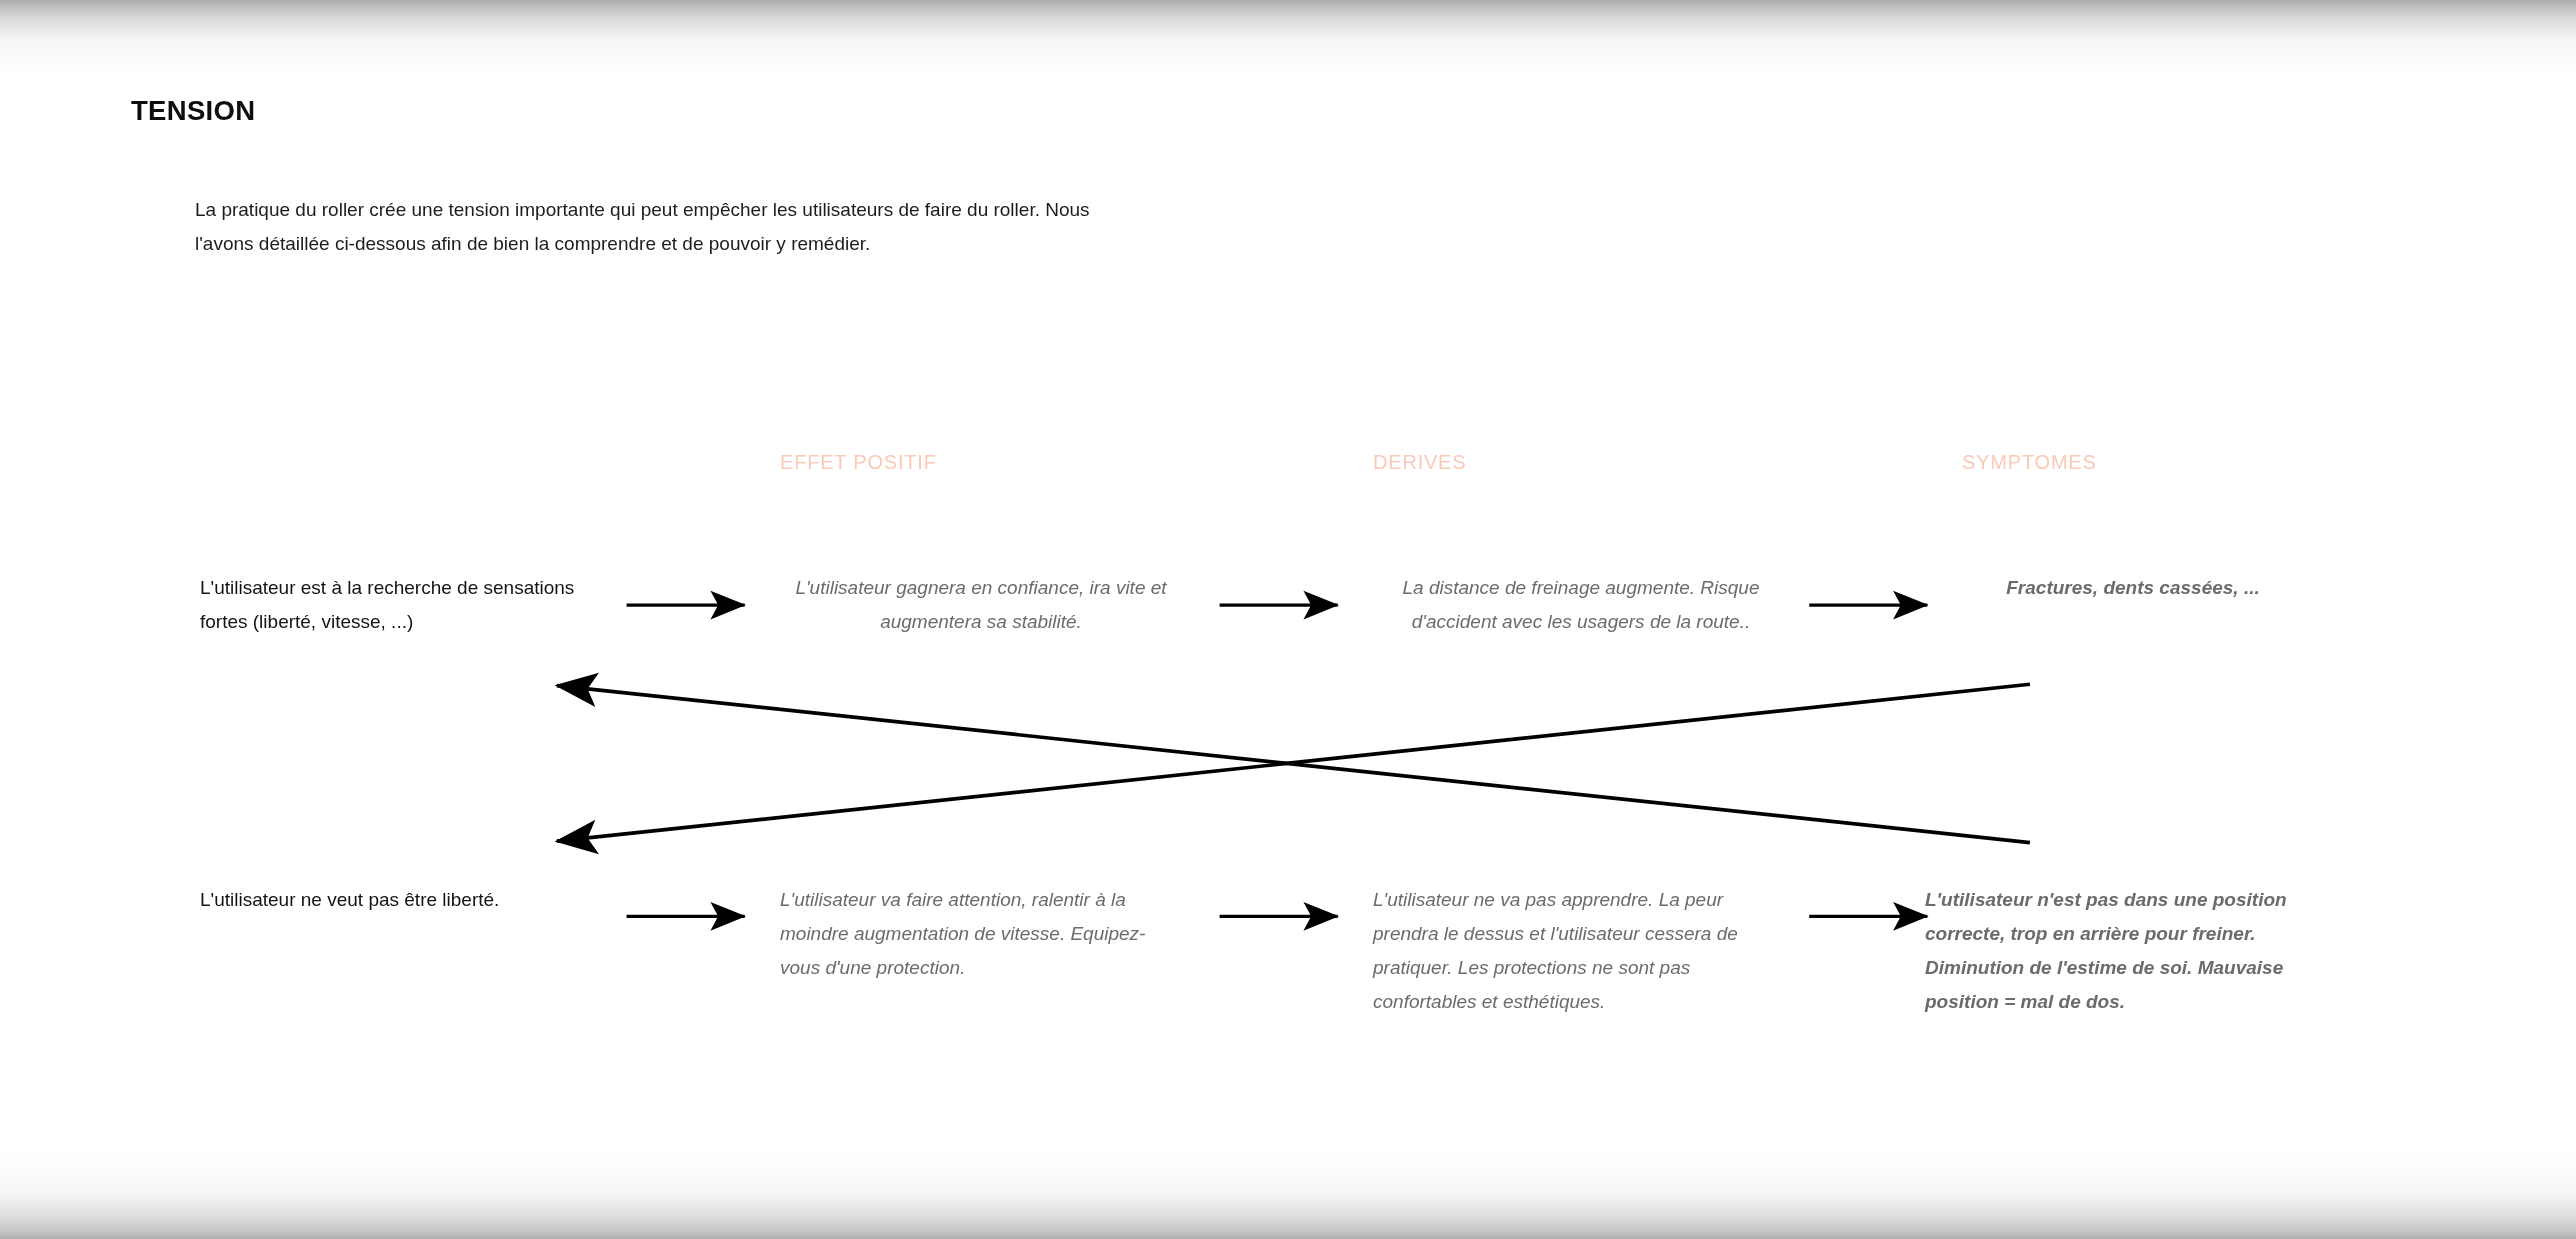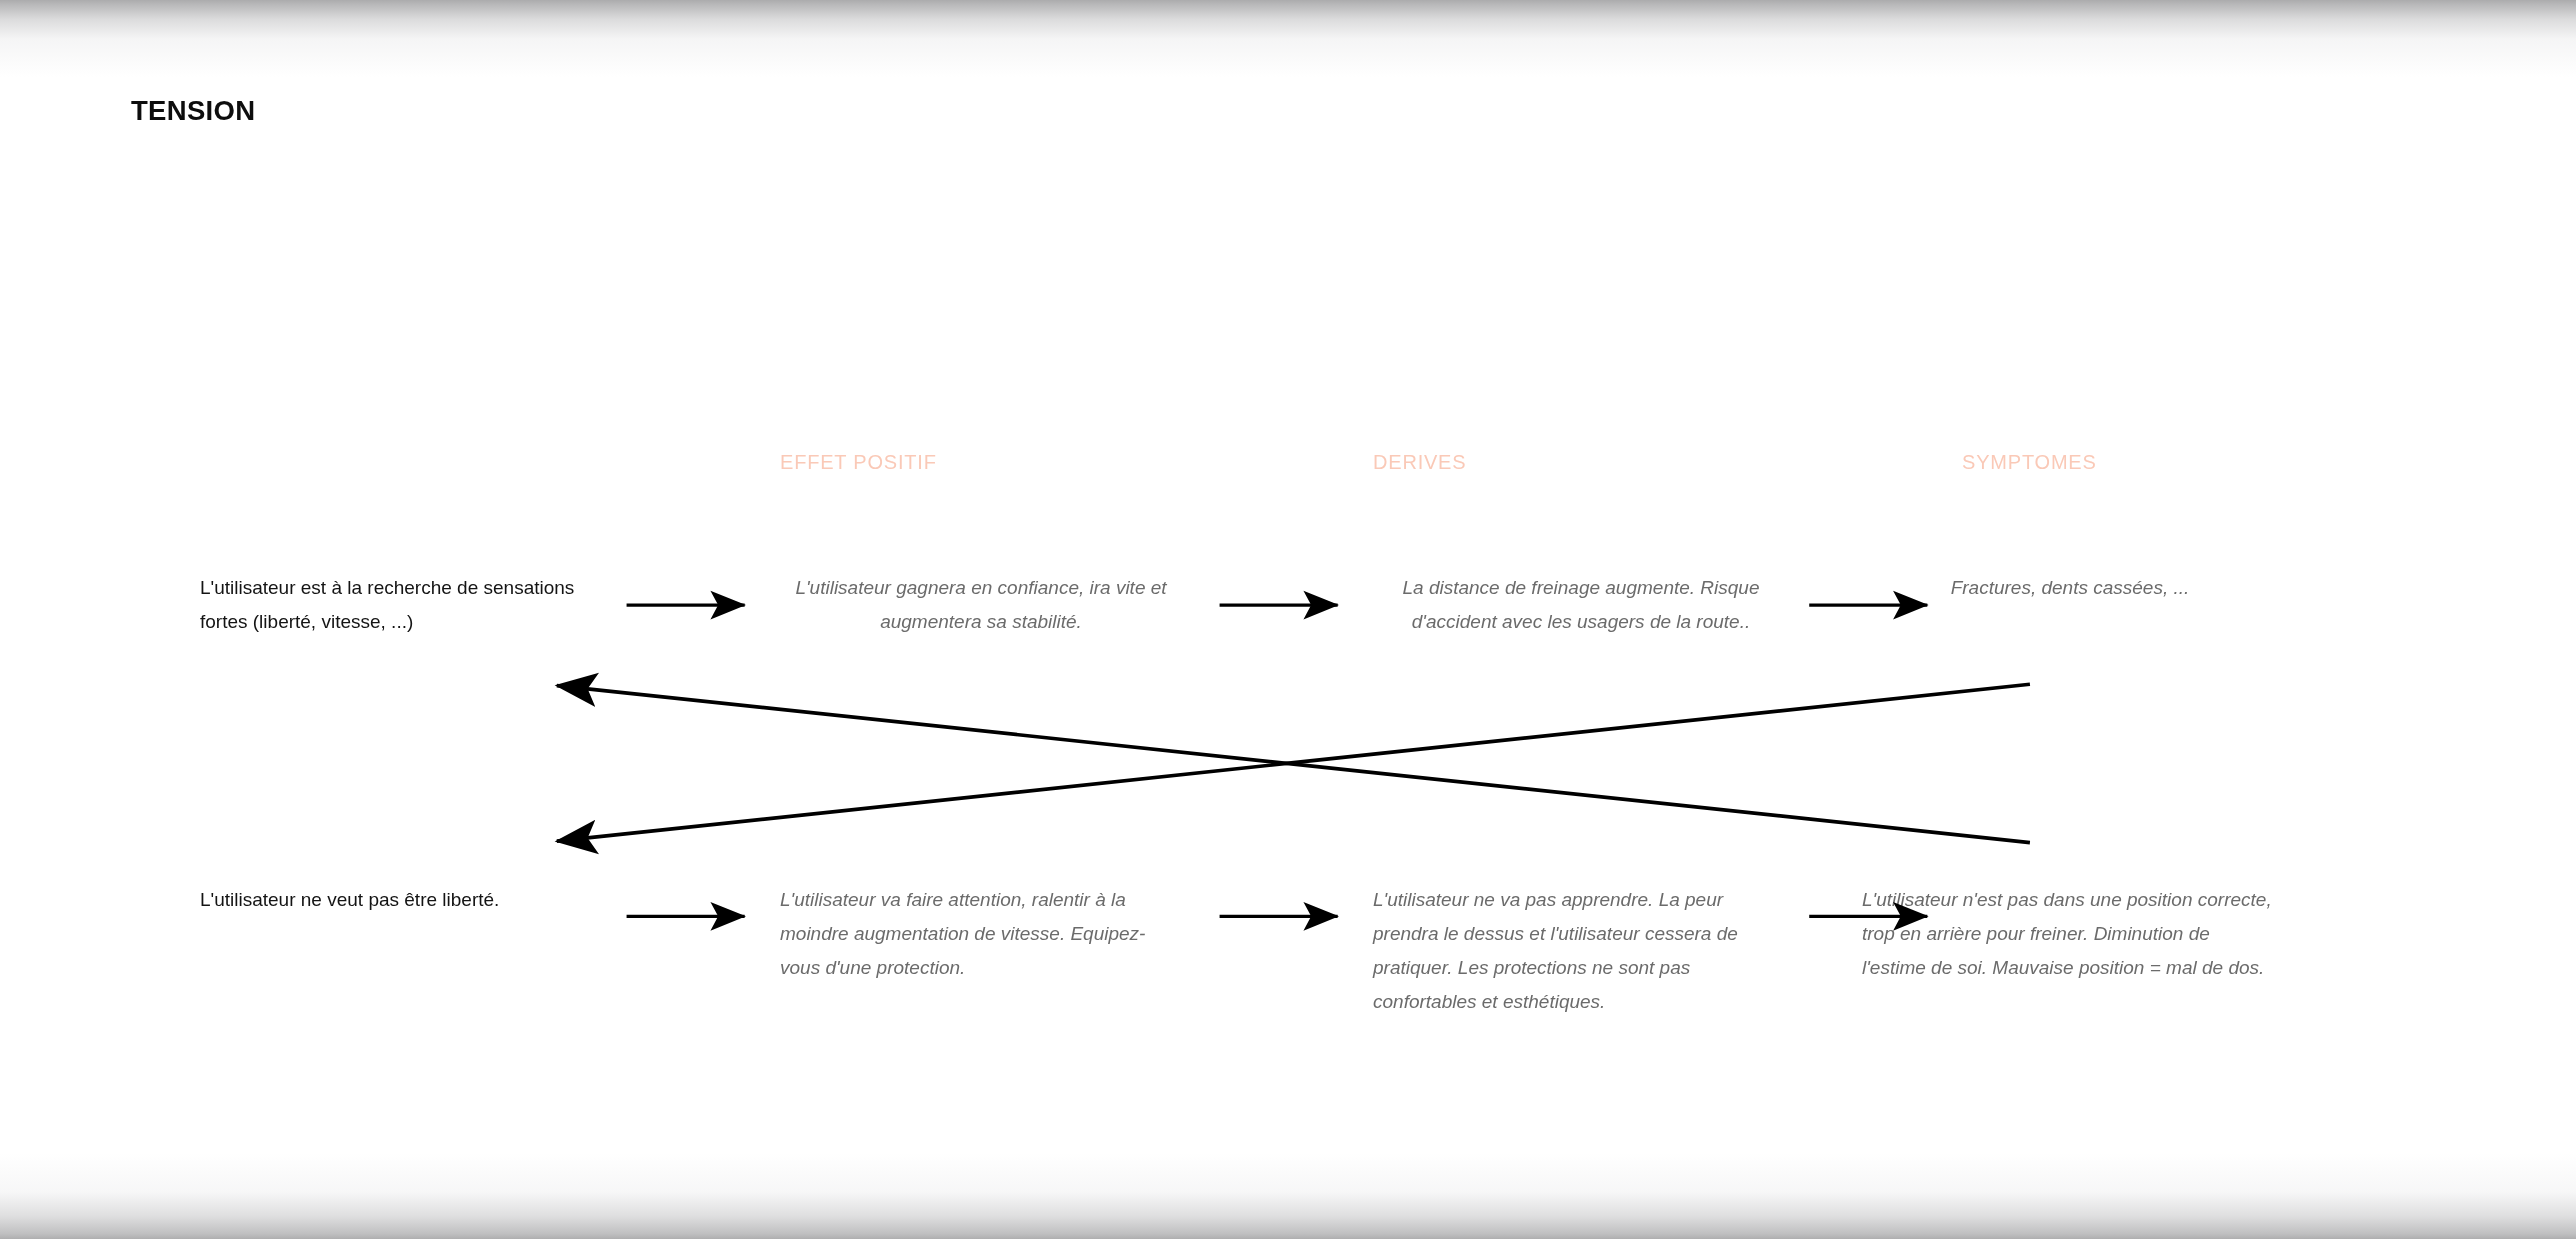--- a/index.html
+++ b/index.html
@@ -108,21 +108,21 @@
   .cell {
     position: absolute;
     font-size: 19px;
     line-height: 34px;
     font-style: italic;
     color: #6b6b6b;
     font-weight: 400;
   }
   .cell.c0 { left: 780px; width: 402px; }
   .cell.c1 { left: 1373px; width: 416px; }
-  .cell.c2 { left: 1862px; width: 416px; }
+  .cell.c2 { left: 1925px; width: 416px; font-weight: bold; }
   .cell.r0 { top: 571px; text-align: center; }
   .cell.r1 { top: 883px; }
 
   
   #arrows {
     position: absolute;
     left: 0;
     top: 0;
     width: 2576px;
     height: 1239px;
@@ -132,20 +132,21 @@
 </style>
 </head>
 <body>
 
 <div id="page">
 
   <div class="edge-shade top"></div>
   <div class="edge-shade bottom"></div>
 
   <div id="title">TENSION</div>
+  <div id="intro">La pratique du roller crée une tension importante qui peut empêcher les utilisateurs de faire du roller. Nous l'avons détaillée ci-dessous afin de bien la comprendre et de pouvoir y remédier.</div>
 
   <div id="matrix">
 
     <div class="col-head c0">EFFET POSITIF</div>
     <div class="col-head c1">DERIVES</div>
     <div class="col-head c2">SYMPTOMES</div>
 
     <div class="row-label r0">L'utilisateur est à la recherche de sensations fortes (liberté, vitesse, ...)</div>
     <div class="row-label r1">L'utilisateur ne veut pas être liberté.</div>
 

